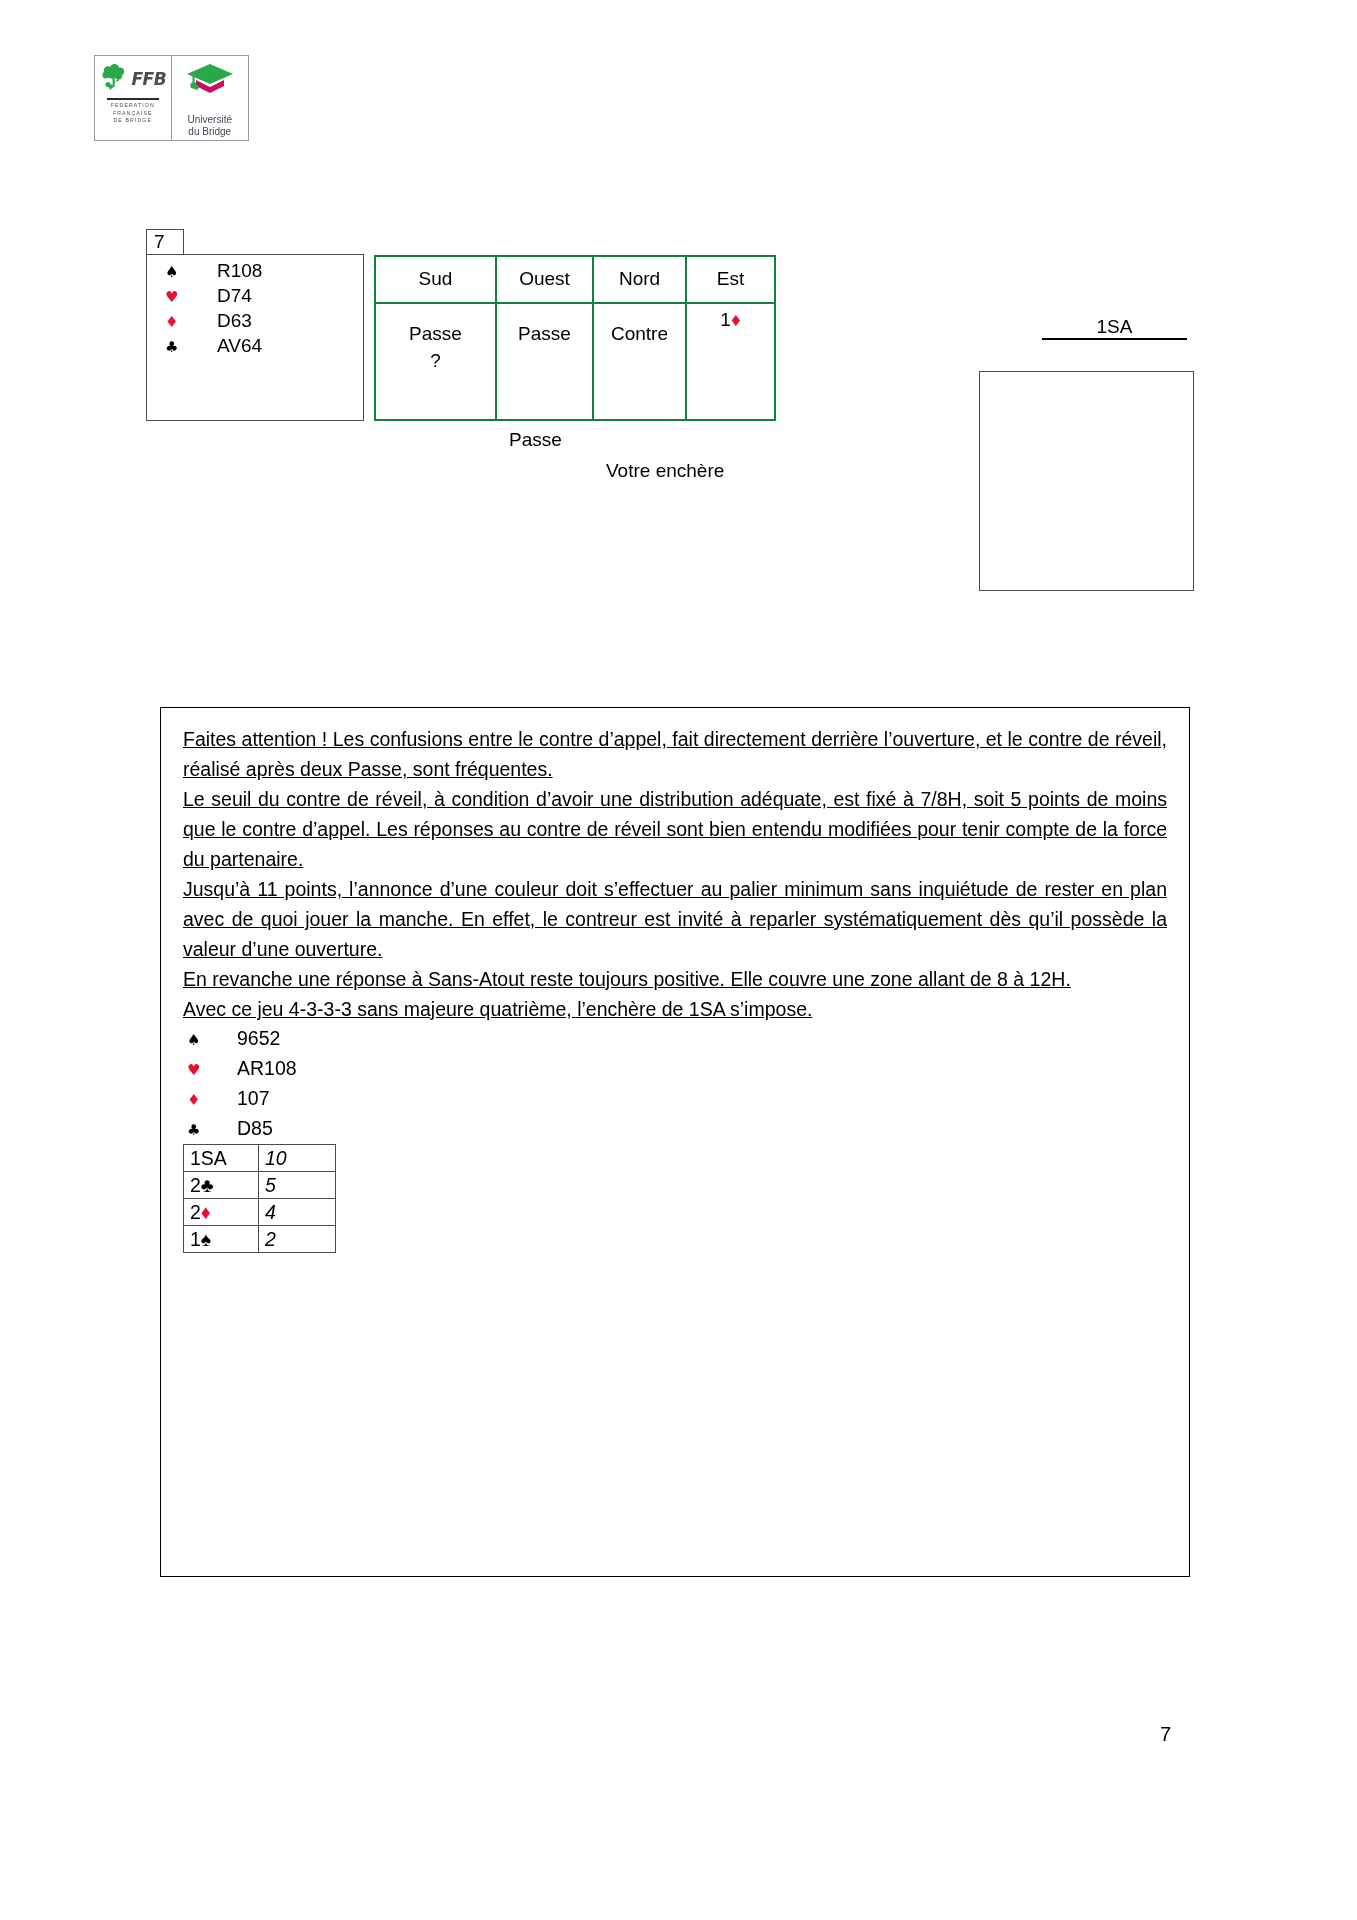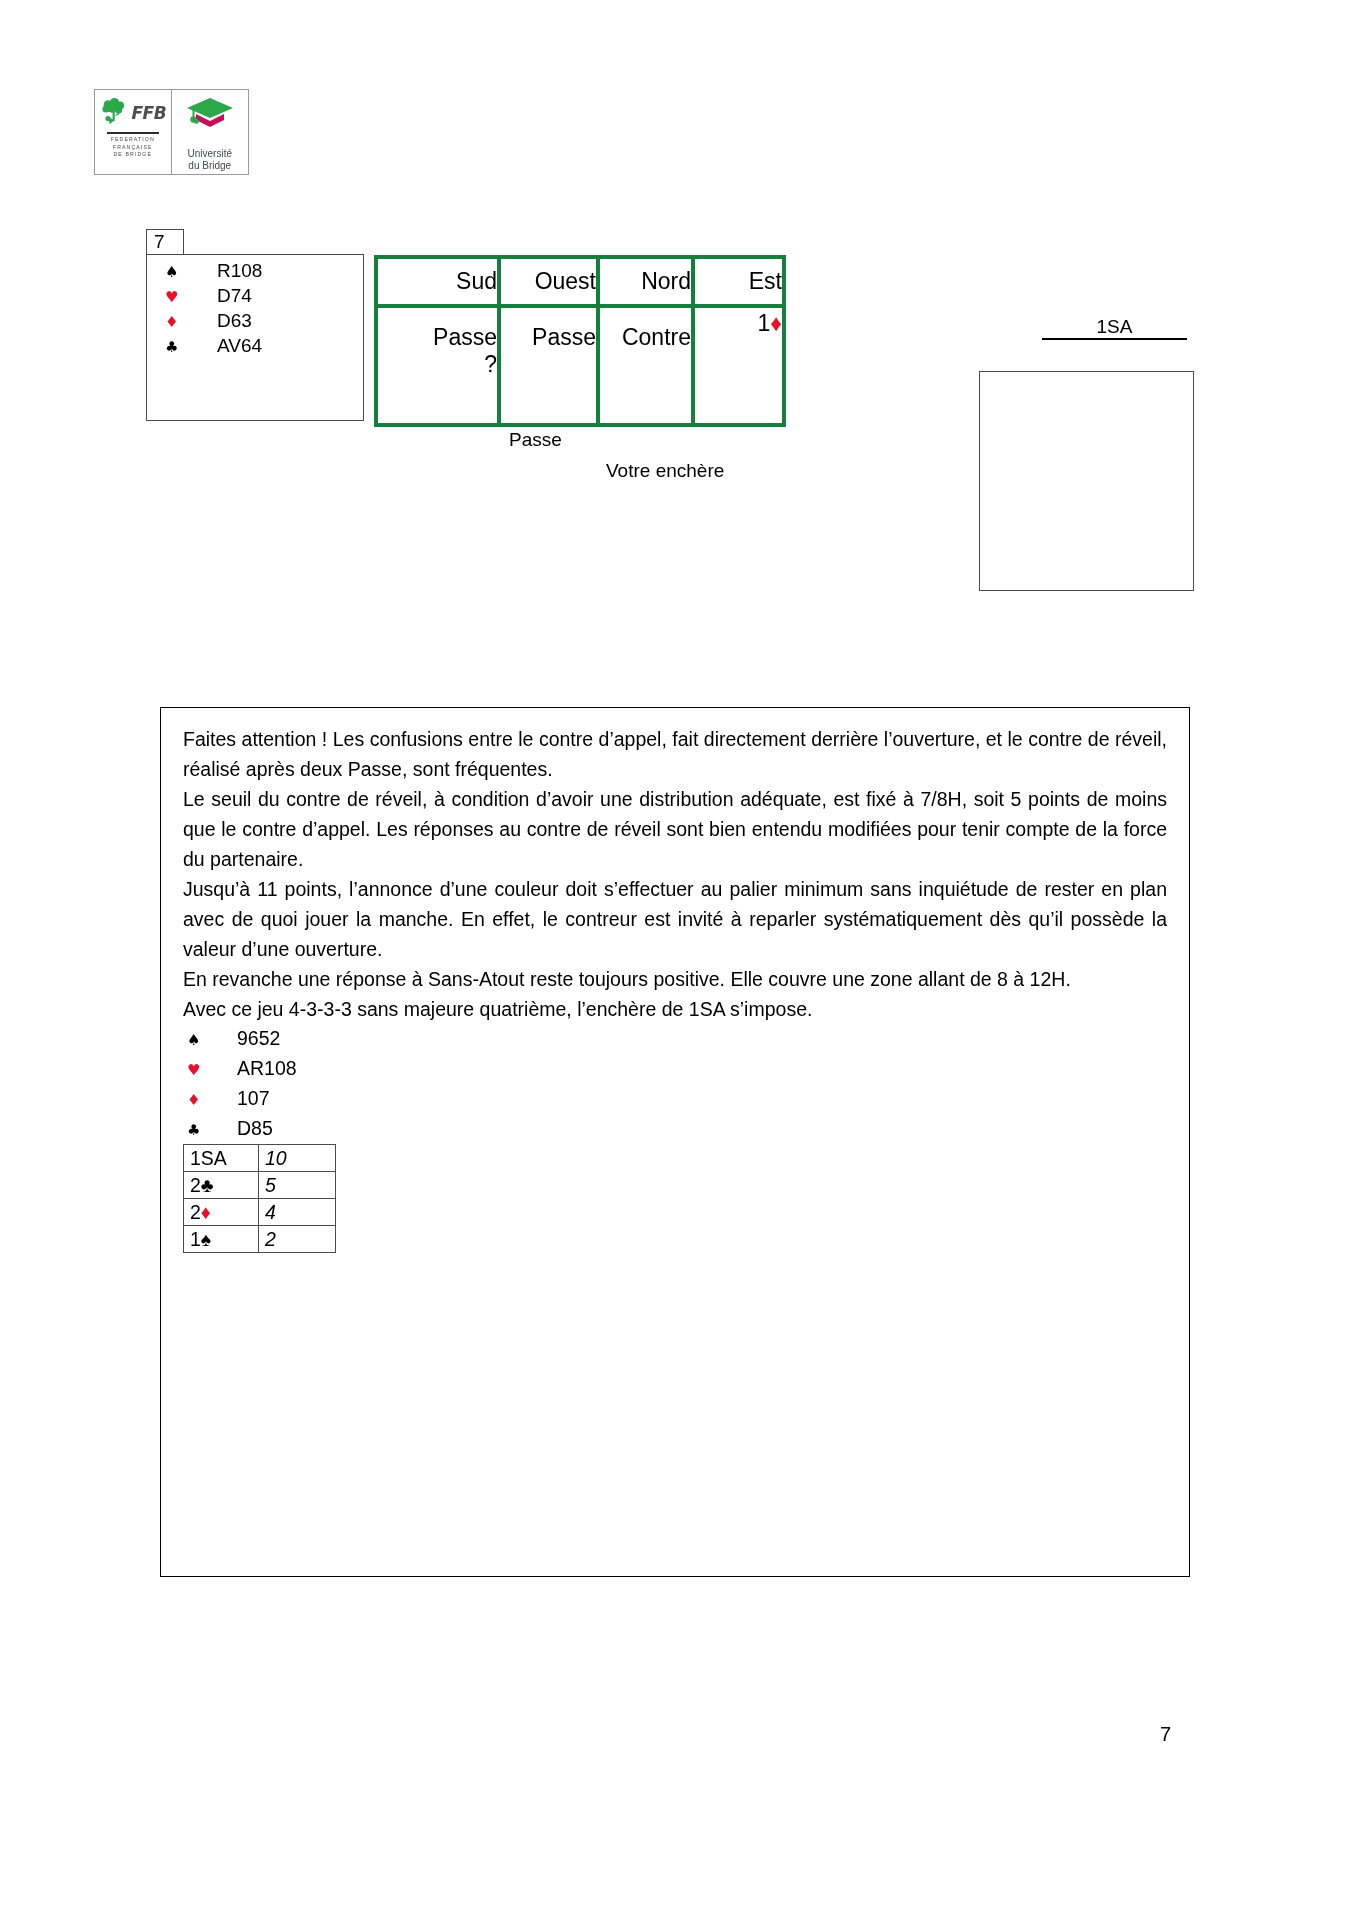--- a/index.html
+++ b/index.html
@@ -14,21 +14,21 @@
     position: relative;
     font-family: "Liberation Sans", sans-serif;
     color: #000000;
     overflow: hidden;
   }
 
   
   #logo-box {
     position: absolute;
     left: 94px;
-    top: 89px;
+    top: 55px;
     width: 155px;
     height: 86px;
     border: 1px solid #9a9a9a;
     box-sizing: border-box;
     display: flex;
     background: #fff;
   }
   .logo-half {
     flex: 1 1 50%;
     position: relative;
@@ -123,24 +123,24 @@
   
   #bidding-table {
     position: absolute;
     left: 374px;
     top: 255px;
     border-collapse: collapse;
     table-layout: fixed;
     background: #fff;
   }
   #bidding-table td, #bidding-table th {
-    border: 4px solid #15803d;
+    border: 2px solid #15803d;
     font-weight: normal;
-    font-size: 23px;
-    text-align: right;
+    font-size: 19px;
+    text-align: center;
     vertical-align: top;
     padding: 0;
   }
   #bidding-table thead th { height: 45px; line-height: 44px; }
   #bidding-table tbody td { height: 115px; }
   .col-sud { width: 119px; }
   .col-ouest { width: 95px; }
   .col-nord { width: 91px; }
   .col-est { width: 87px; }
   .bid-cell-inner { padding-top: 16px; line-height: 27px; position: relative; }
@@ -200,20 +200,21 @@
     border: 1px solid #000;
     box-sizing: border-box;
     background: #fff;
     padding: 16px 22px 0 22px;
   }
   .para {
     font-size: 19.5px;
     line-height: 30px;
     text-align: justify;
     margin: 0;
+    text-decoration: underline;
   }
   .para.nojust { text-align: left; }
 
   #nord-hand-title {
     font-size: 19.5px;
     line-height: 30px;
     margin-top: 30px;
   }
   #nord-hand .suit-row {
     padding-left: 4px;

